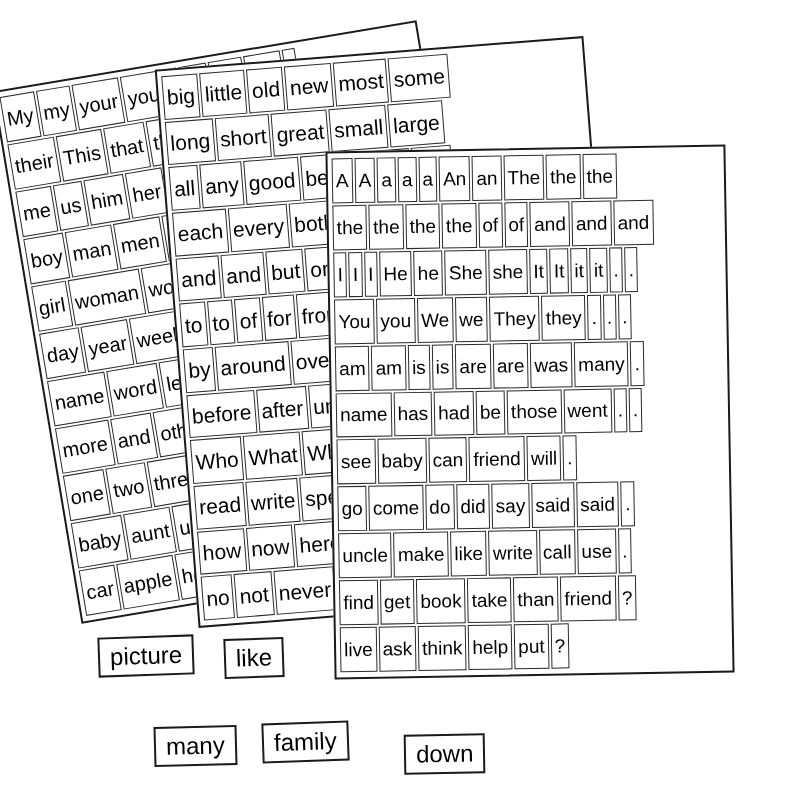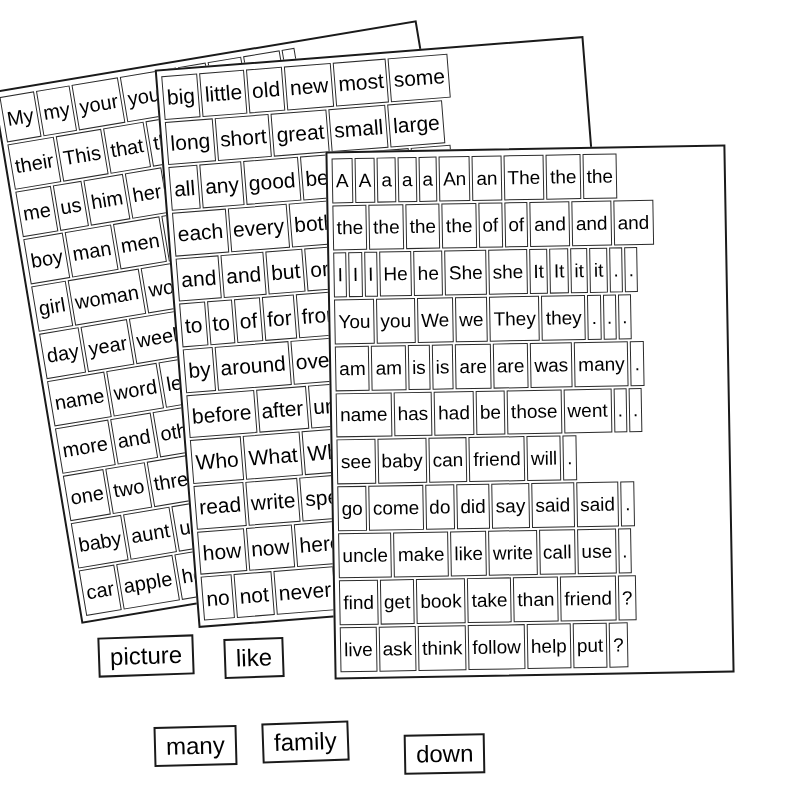--- a/index.html
+++ b/index.html
@@ -859,23 +859,20 @@
         </div>
         <div class="row">
           <div class="cell">
             <span>live</span>
           </div>
           <div class="cell">
             <span>ask</span>
           </div>
           <div class="cell">
             <span>think</span>
-          </div>
-          <div class="cell">
-            <span>follow</span>
           </div>
           <div class="cell">
             <span>help</span>
           </div>
           <div class="cell">
             <span>put</span>
           </div>
           <div class="cell">
             <span>?</span>
           </div>

